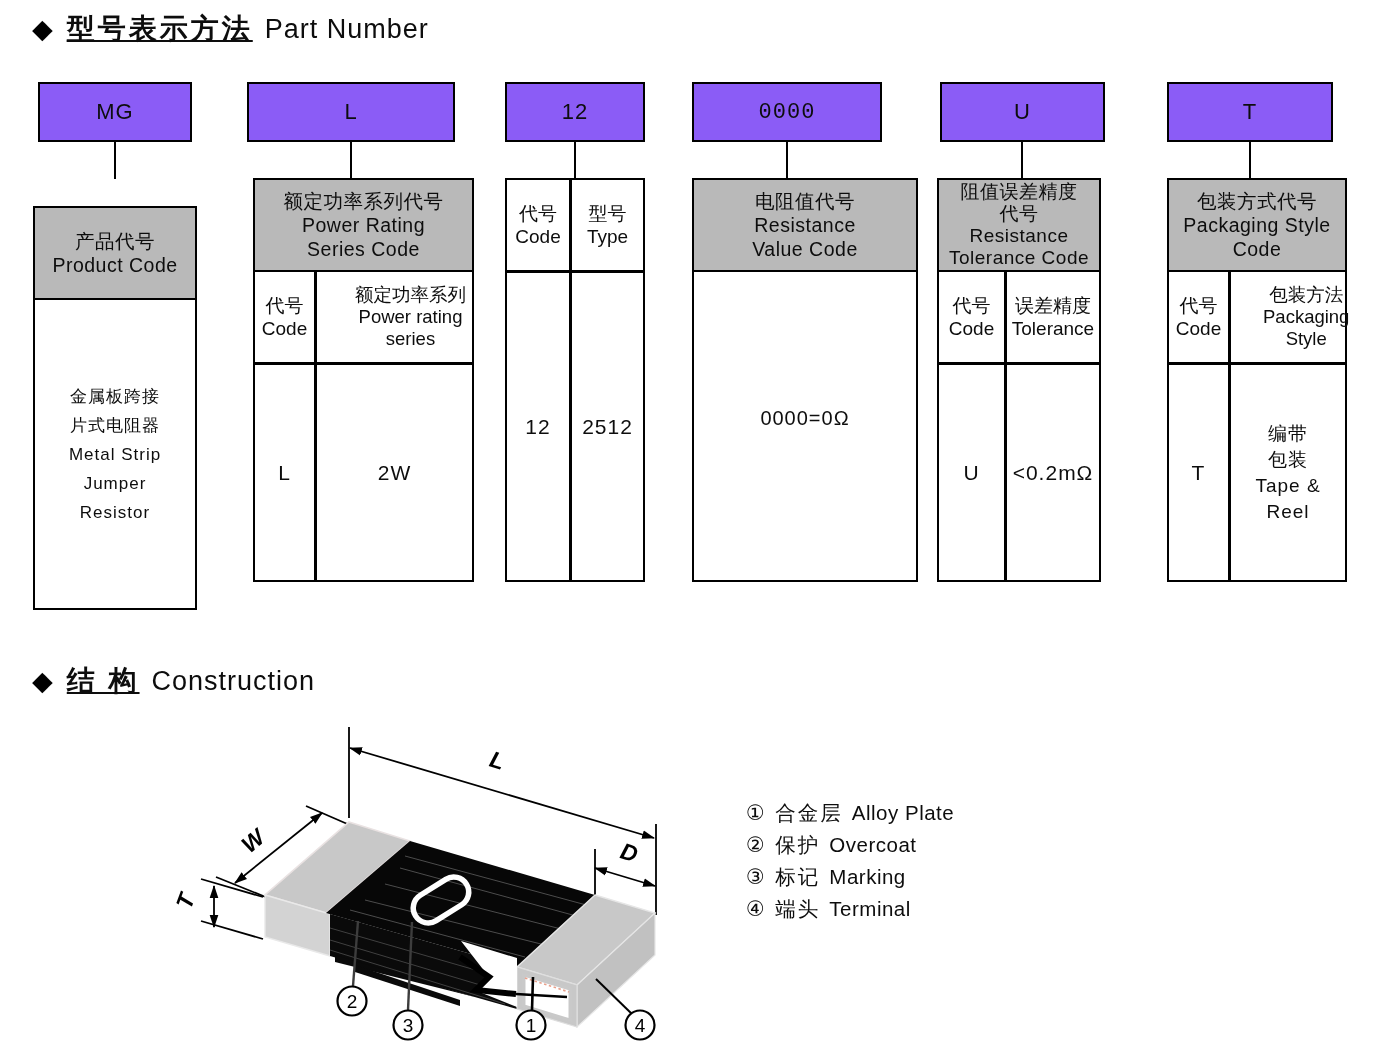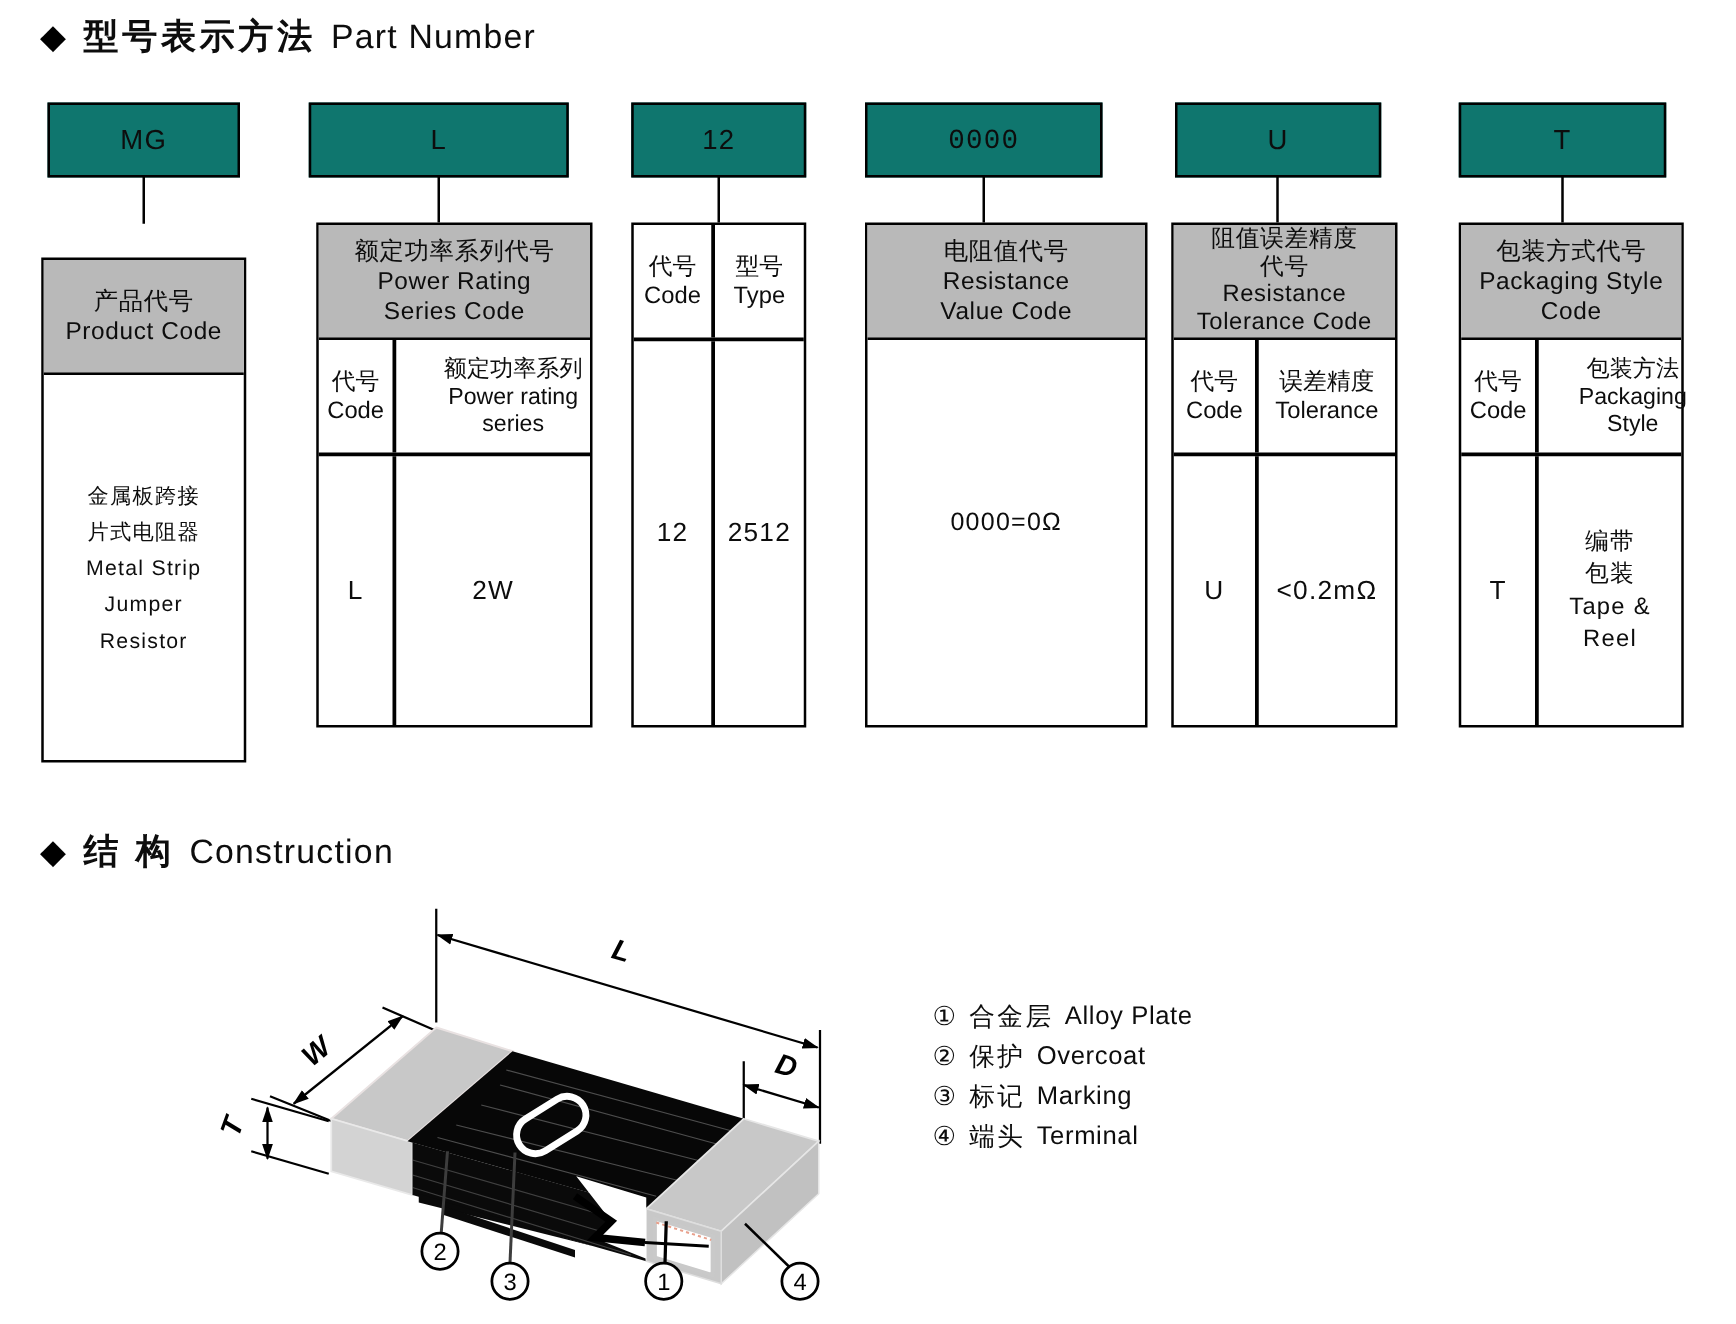--- a/index.html
+++ b/index.html
@@ -2,28 +2,28 @@
 <html><head>
 <meta charset="utf-8">
 <style>
   html,body{margin:0;padding:0;background:#fff;}
   .page{position:relative;width:1389px;height:1059px;background:#ffffff;overflow:hidden;
         font-family:"Liberation Sans","DejaVu Sans",sans-serif;color:#0d0d0d;}
 
   
   .sec-title{position:absolute;display:flex;align-items:center;}
   .sec-title .diamond{font-size:27px;line-height:27px;color:#000;}
-  .sec-title .zh{font-weight:bold;font-size:28px;letter-spacing:3px;margin-left:14px;white-space:pre;}
+  .sec-title .zh{font-weight:bold;font-size:28px;letter-spacing:3px;margin-left:14px;white-space:pre;text-decoration:underline;}
   .sec-title .en{font-size:27px;margin-left:12px;letter-spacing:1px;}
   #title1{left:32px;top:10px;}
   #title2{left:32px;top:662px;}
 
   
   .codebox{position:absolute;top:82px;height:60px;border:2px solid #000;box-sizing:border-box;
-           display:flex;align-items:center;justify-content:center;font-size:22px;letter-spacing:1px;background:#0f766e;}
+           display:flex;align-items:center;justify-content:center;font-size:22px;letter-spacing:1px;background:#8b5cf6;}
   .connector{position:absolute;top:141px;height:38px;width:2px;background:#000;}
   .colbox{position:absolute;top:178px;height:404px;border:2px solid #000;box-sizing:border-box;
           display:flex;flex-direction:column;background:#fff;}
   .hdr{background:#b9b9b9;border-bottom:2px solid #000;height:92px;box-sizing:border-box;flex:none;
        display:flex;align-items:center;justify-content:center;text-align:center;
        white-space:pre-line;font-size:19.5px;line-height:24px;letter-spacing:0.5px;}
   .hdr.tight{font-size:19px;line-height:22px;}
   .subrow{display:flex;height:93px;box-sizing:border-box;border-bottom:3px solid #000;flex:none;}
   .valrow{display:flex;flex:1;}
   .cell{display:flex;align-items:center;justify-content:center;text-align:center;
@@ -37,21 +37,21 @@
   .body-plain{flex:1;display:flex;align-items:center;justify-content:center;text-align:center;
               white-space:pre-line;font-size:17px;line-height:29px;letter-spacing:1px;}
   .body-top{flex:1;display:flex;align-items:flex-start;justify-content:center;
             padding-top:135px;white-space:pre-line;font-size:20px;letter-spacing:1px;}
 
   
   #cb1{left:38px;width:154px;}  #cn1{left:114px;} #col1{left:33px;width:164px;margin-top:28px;}
   #cb2{left:247px;width:208px;} #cn2{left:350px;} #col2{left:253px;width:221px;}
   #cb3{left:505px;width:140px;} #cn3{left:574px;} #col3{left:505px;width:140px;}
   #cb4{left:692px;width:190px;font-family:Liberation Mono, monospace;} #cn4{left:786px;} #col4{left:692px;width:226px;}
-  #cb5{left:940px;width:165px;} #cn5{left:1021px;}#col5{left:937px;width:181px;}
+  #cb5{left:940px;width:165px;} #cn5{left:1021px;}#col5{left:937px;width:164px;}
   #cb6{left:1167px;width:166px;}#cn6{left:1249px;}#col6{left:1167px;width:180px;}
   #col2 .cell.l{width:62px;} #col3 .cell.l{width:65px;} #col5 .cell.l{width:68px;} #col6 .cell.l{width:62px;}
 
   
   #legend{position:absolute;left:746px;top:797px;}
   .legend-row{display:flex;align-items:center;height:32px;font-size:20.5px;letter-spacing:0.5px;}
   .legend-row .mk{font-size:21px;margin-right:10px;}
   .legend-row .zh{letter-spacing:2px;margin-right:9px;}
   #diagram{position:absolute;left:150px;top:712px;}
   svg text{font-family:"Liberation Sans","DejaVu Sans",sans-serif;}

